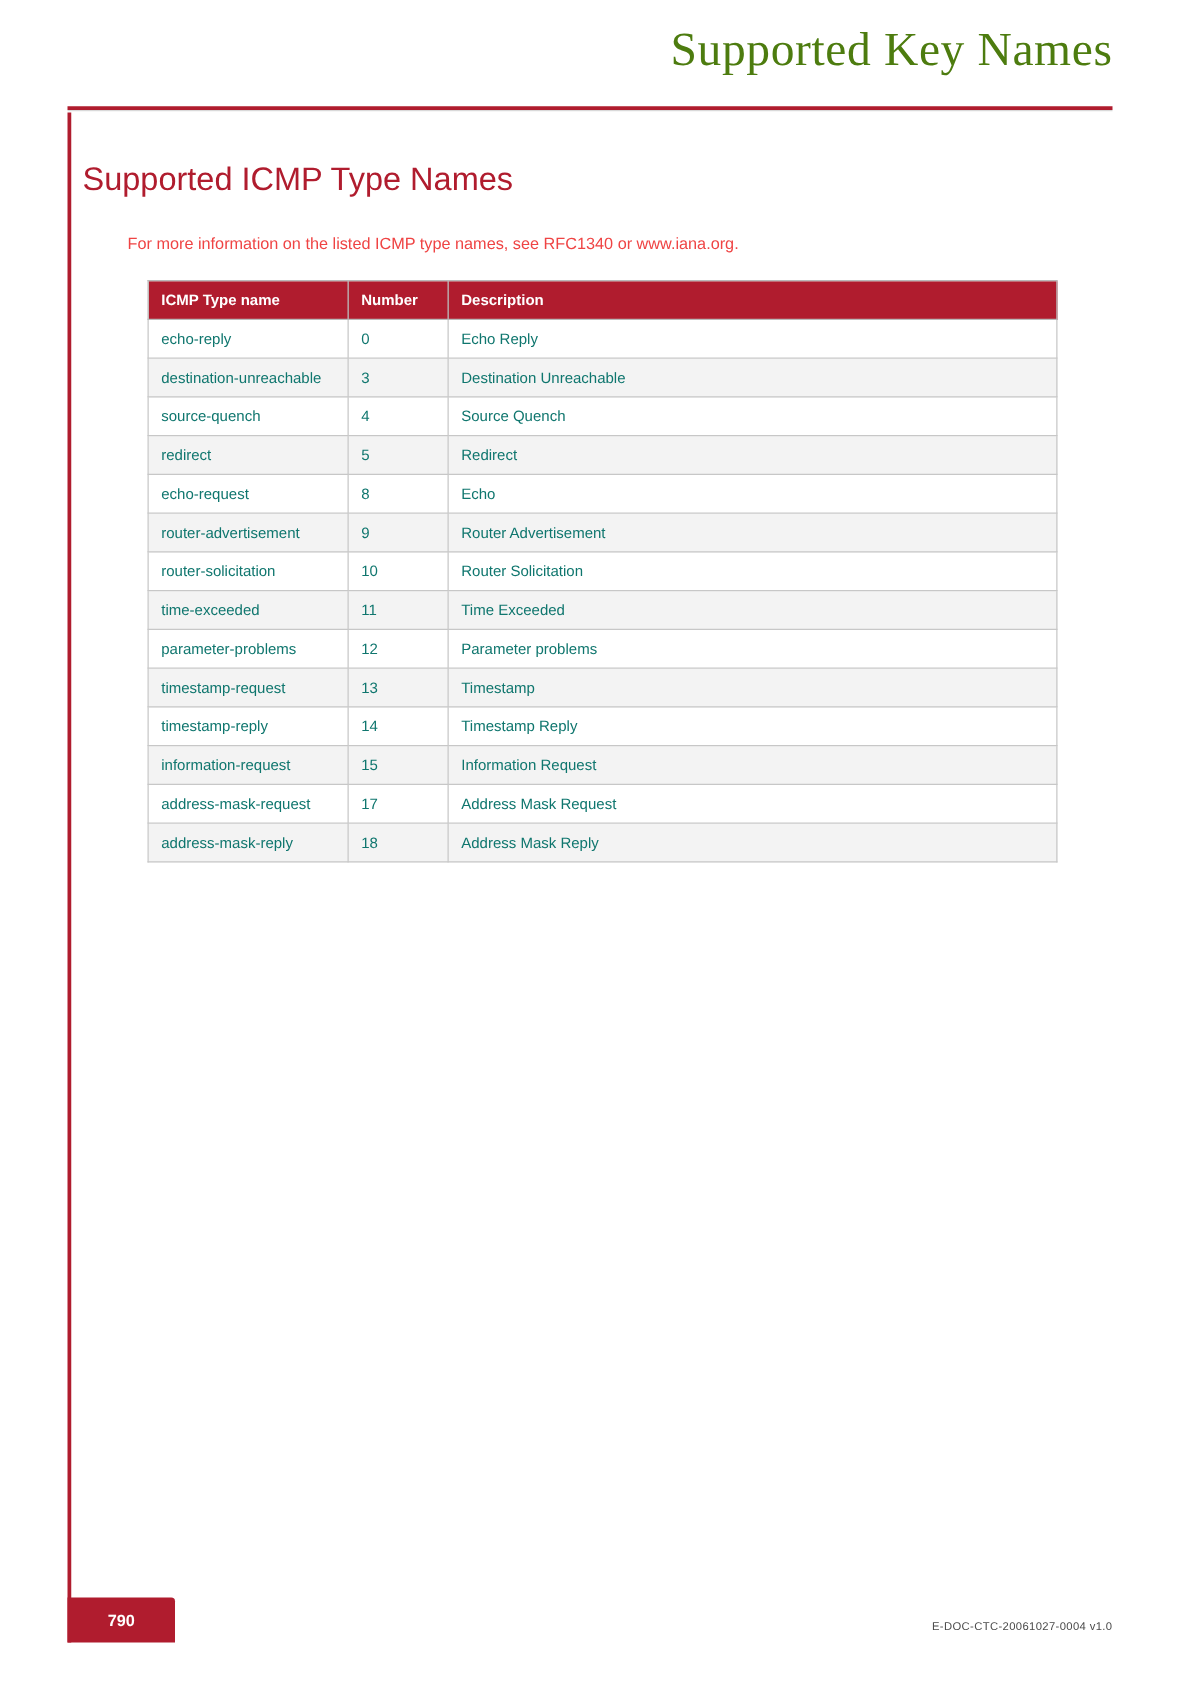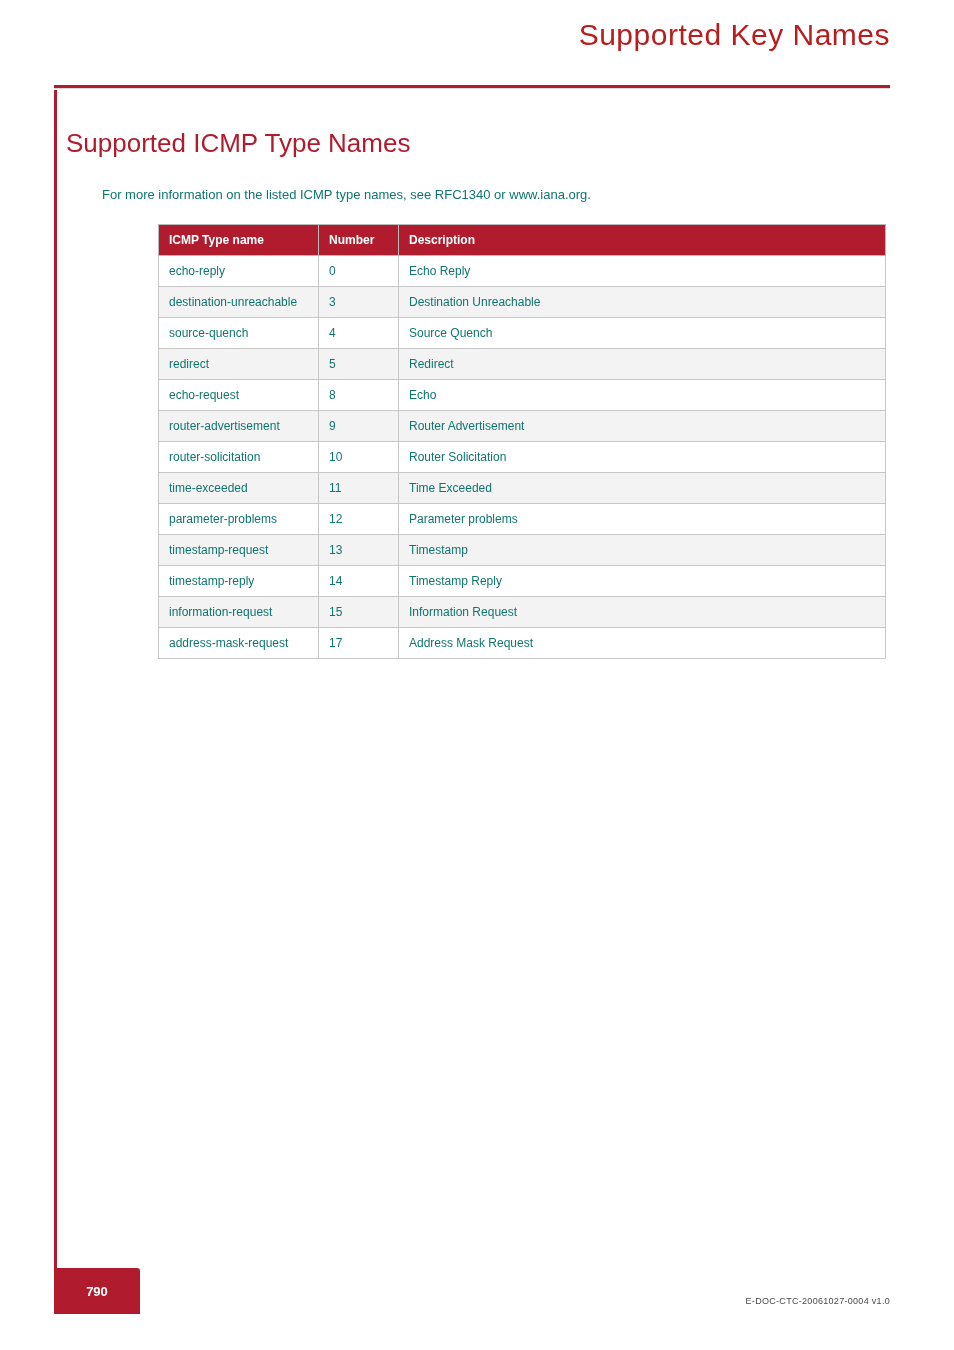--- a/index.html
+++ b/index.html
@@ -25,24 +25,25 @@
   }
   .logo {
     position: absolute;
     left: 52px;
     top: 10px;
   }
   .running-title {
     position: absolute;
     right: 64px;
     top: 18px;
-    font-size: 30px;
+    font-size: 38px;
     font-weight: 400;
-    color: #b91c1c;
+    color: #4d7c0f;
     letter-spacing: 0.5px;
+    font-family: Liberation Serif, serif;
   }
   .header-rule {
     position: absolute;
     left: 54px;
     right: 64px;
     top: 85px;
     height: 3px;
     background: #b01c2e;
   }
   .header-rule-shadow {
@@ -61,27 +62,27 @@
     top: 128px;
   }
   .h1 {
     color: #b01c2e;
     font-size: 26px;
     font-weight: 400;
     margin: 0 0 28px 0;
   }
   .lead {
     font-size: 13px;
-    color: #0f766e;
+    color: #ef4444;
     margin: 0 0 22px 36px;
   }
   
   table.keytable {
     border-collapse: collapse;
-    margin-left: 92px;
+    margin-left: 52px;
     width: 728px;
     font-size: 12px;
     border-radius: 12px;
   }
   table.keytable th {
     background: #b01c2e;
     color: #ffffff;
     font-weight: 700;
     text-align: left;
     padding: 8px 10px;
@@ -105,21 +106,21 @@
     left: 54px;
     right: 64px;
     bottom: 36px;
     height: 40px;
   }
   .page-tab {
     position: absolute;
     left: 0;
     bottom: 0;
     width: 86px;
-    height: 46px;
+    height: 36px;
     background: #b01c2e;
     color: #fff;
     font-weight: 700;
     font-size: 13px;
     display: flex;
     align-items: center;
     justify-content: center;
     border-top-right-radius: 3px;
   }
   .left-spine {
@@ -229,20 +230,25 @@
           <tr>
             <td>information-request</td>
             <td>15</td>
             <td>Information Request</td>
           </tr>
           <tr>
             <td>address-mask-request</td>
             <td>17</td>
             <td>Address Mask Request</td>
           </tr>
+          <tr>
+            <td>address-mask-reply</td>
+            <td>18</td>
+            <td>Address Mask Reply</td>
+          </tr>
         </tbody>
     </table>
   </div>
 
   <div class="footer">
     <div class="page-tab">
       <span>790</span>
     </div>
     <div class="doc-id">E-DOC-CTC-20061027-0004 v1.0</div>
   </div>

